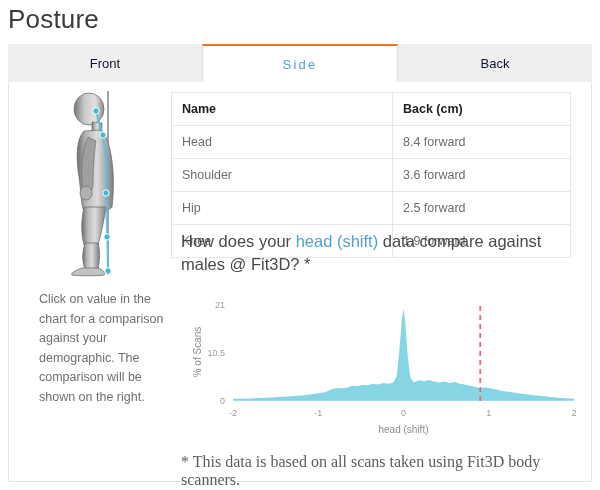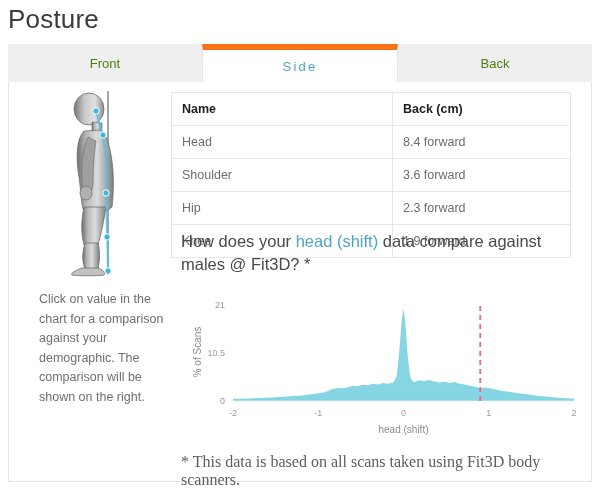--- a/index.html
+++ b/index.html
@@ -34,28 +34,28 @@
     flex: 1 1 0;
     display: flex;
     align-items: center;
     justify-content: center;
     font-size: 13px;
     box-sizing: border-box;
     cursor: pointer;
   }
   .tab.inactive {
     background: #efefef;
-    color: #4d7c0f;
+    color: #0f172a;
     text-align: center;
   }
   .tab.active {
     background: #ffffff;
     color: #4fa3c7;
     letter-spacing: 2.2px;
-    border-top: 6px solid #f97316;
+    border-top: 2px solid #f97316;
     border-left: 1px solid #e2e2e2;
     border-right: 1px solid #e2e2e2;
   }
 
   
   .panel {
     position: absolute;
     left: 8px; top: 82px;
     width: 584px; height: 400px;
     box-sizing: border-box;
@@ -222,21 +222,21 @@
         <tr>
           <td>Head</td>
           <td>8.4 forward</td>
         </tr>
         <tr>
           <td>Shoulder</td>
           <td>3.6 forward</td>
         </tr>
         <tr>
           <td>Hip</td>
-          <td>2.3 forward</td>
+          <td>2.5 forward</td>
         </tr>
         <tr>
           <td>Knee</td>
           <td>1.9 forward</td>
         </tr>
       </tbody>
     </table>
 
     <div class="question"><span>How does your </span><span class="hl">head (shift)</span><span> data compare against males @ Fit3D? *</span></div>
 

